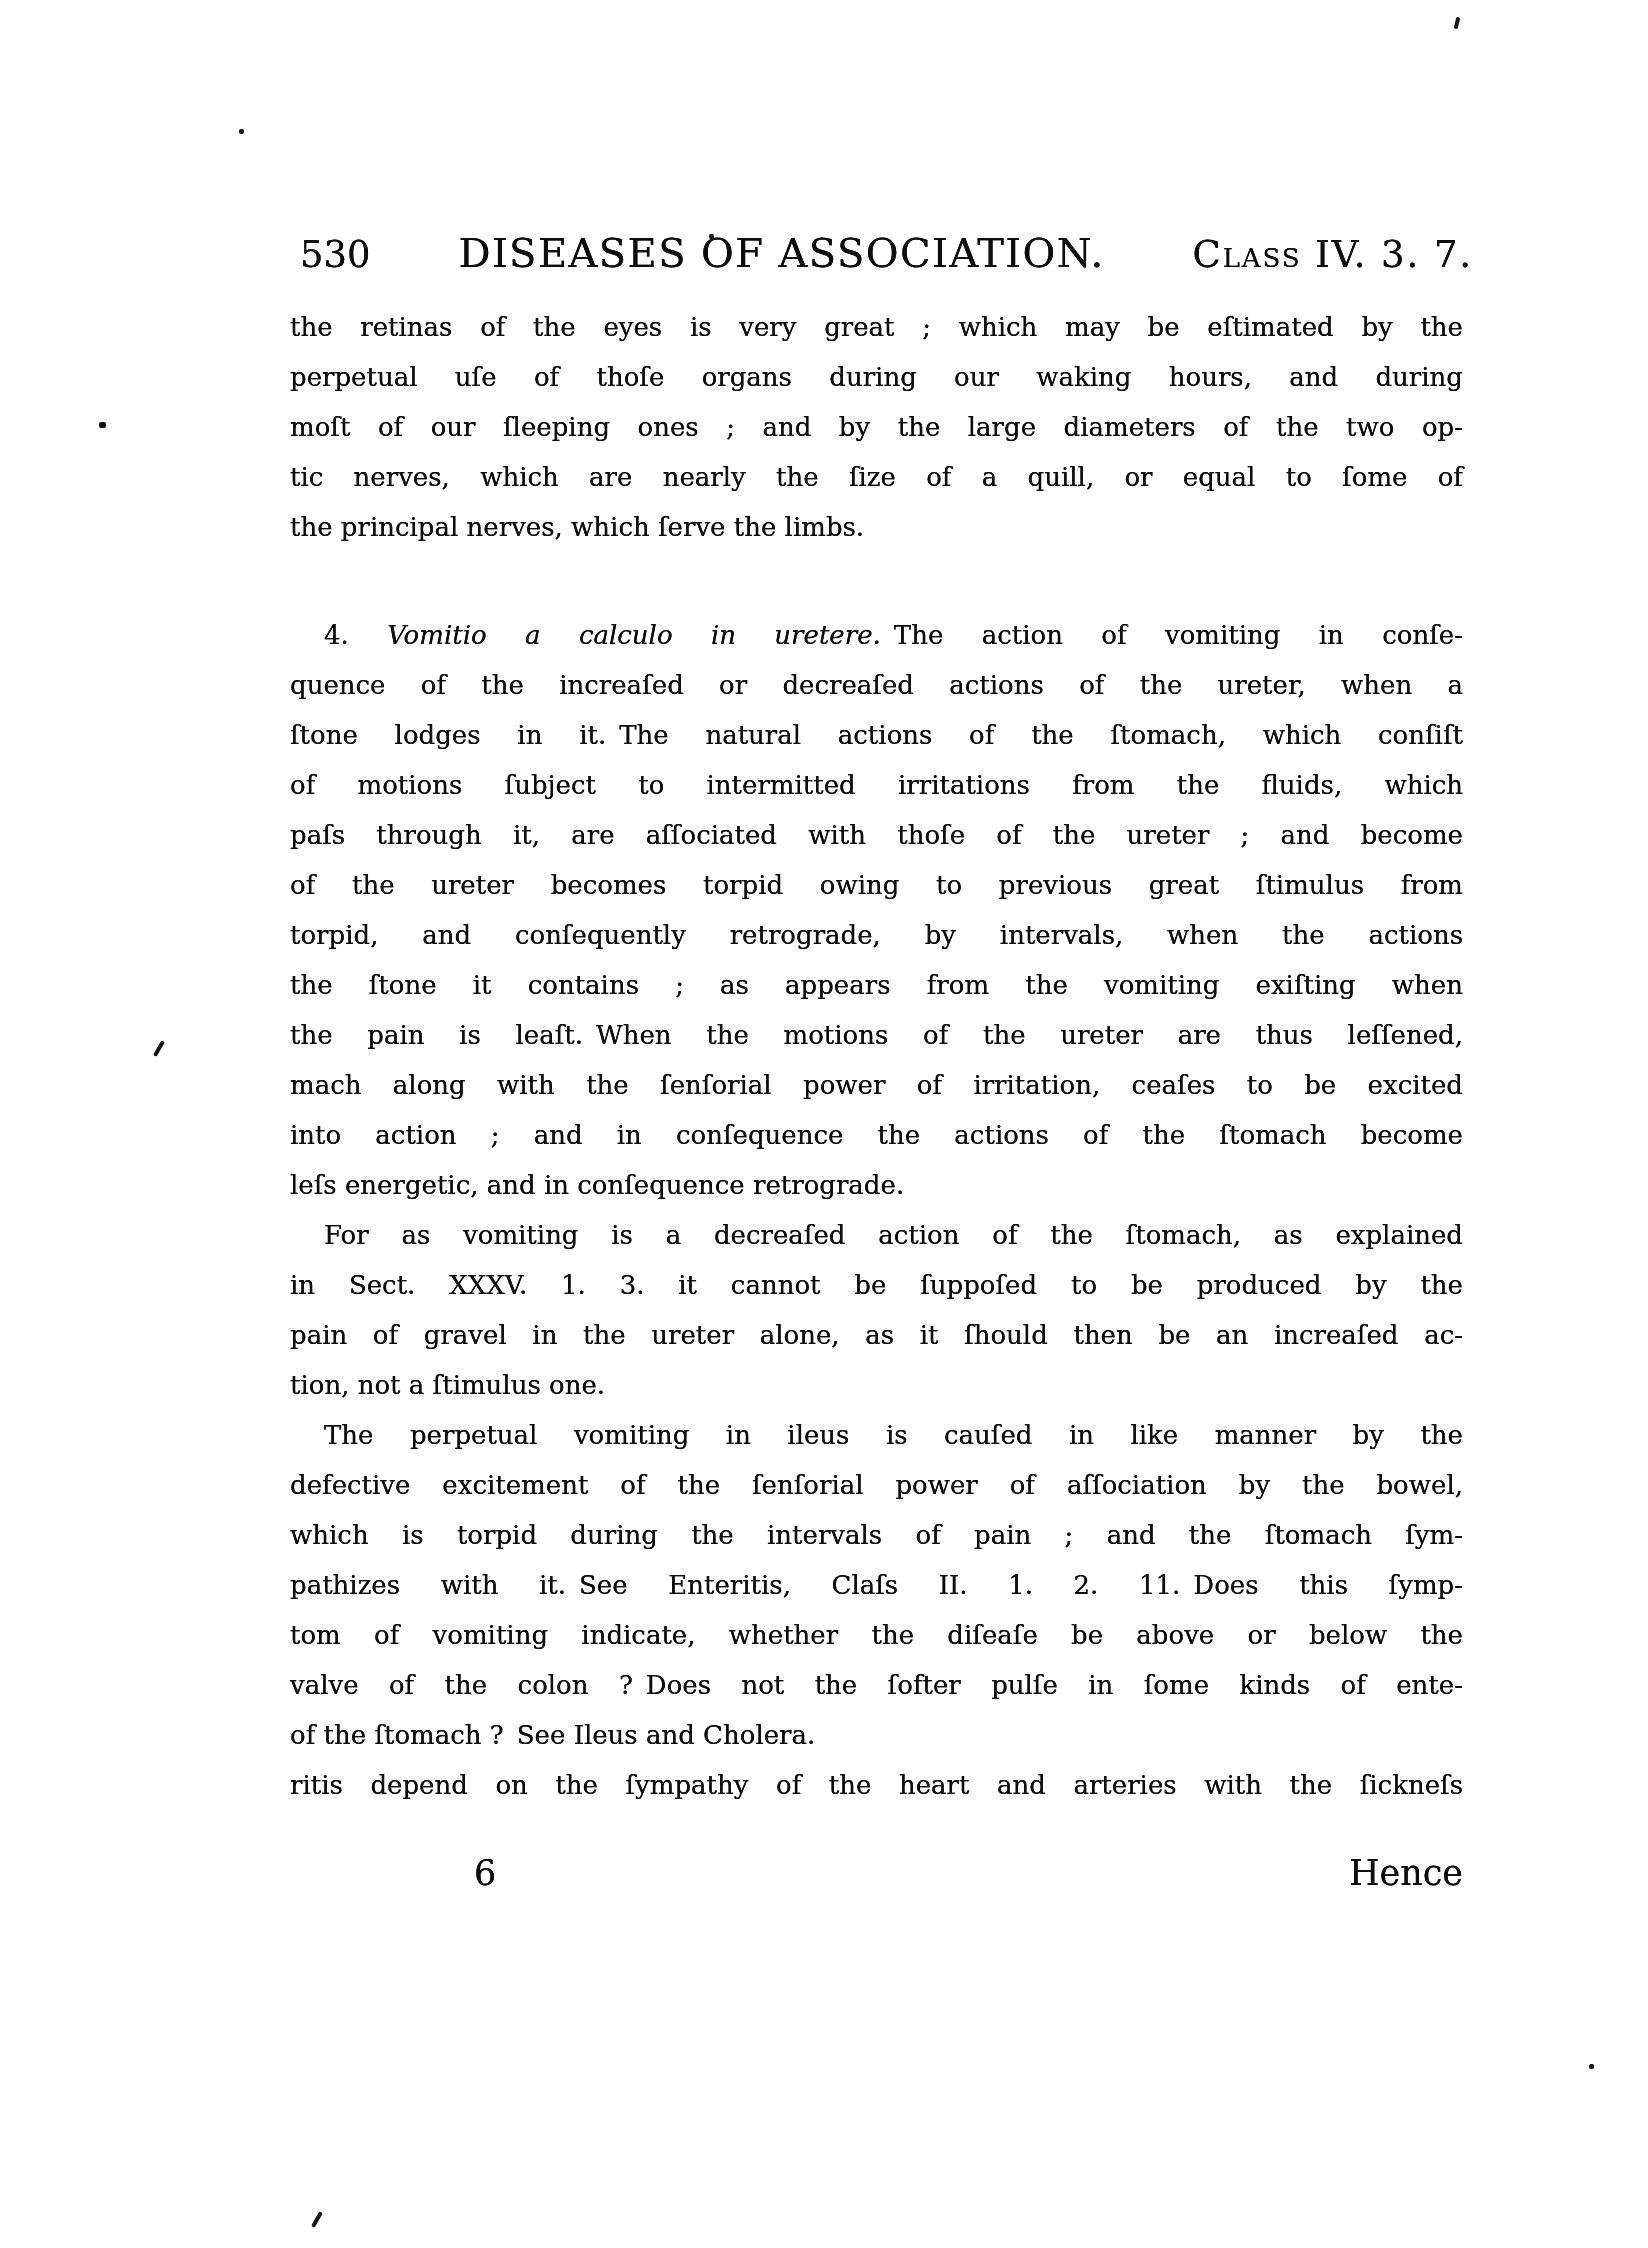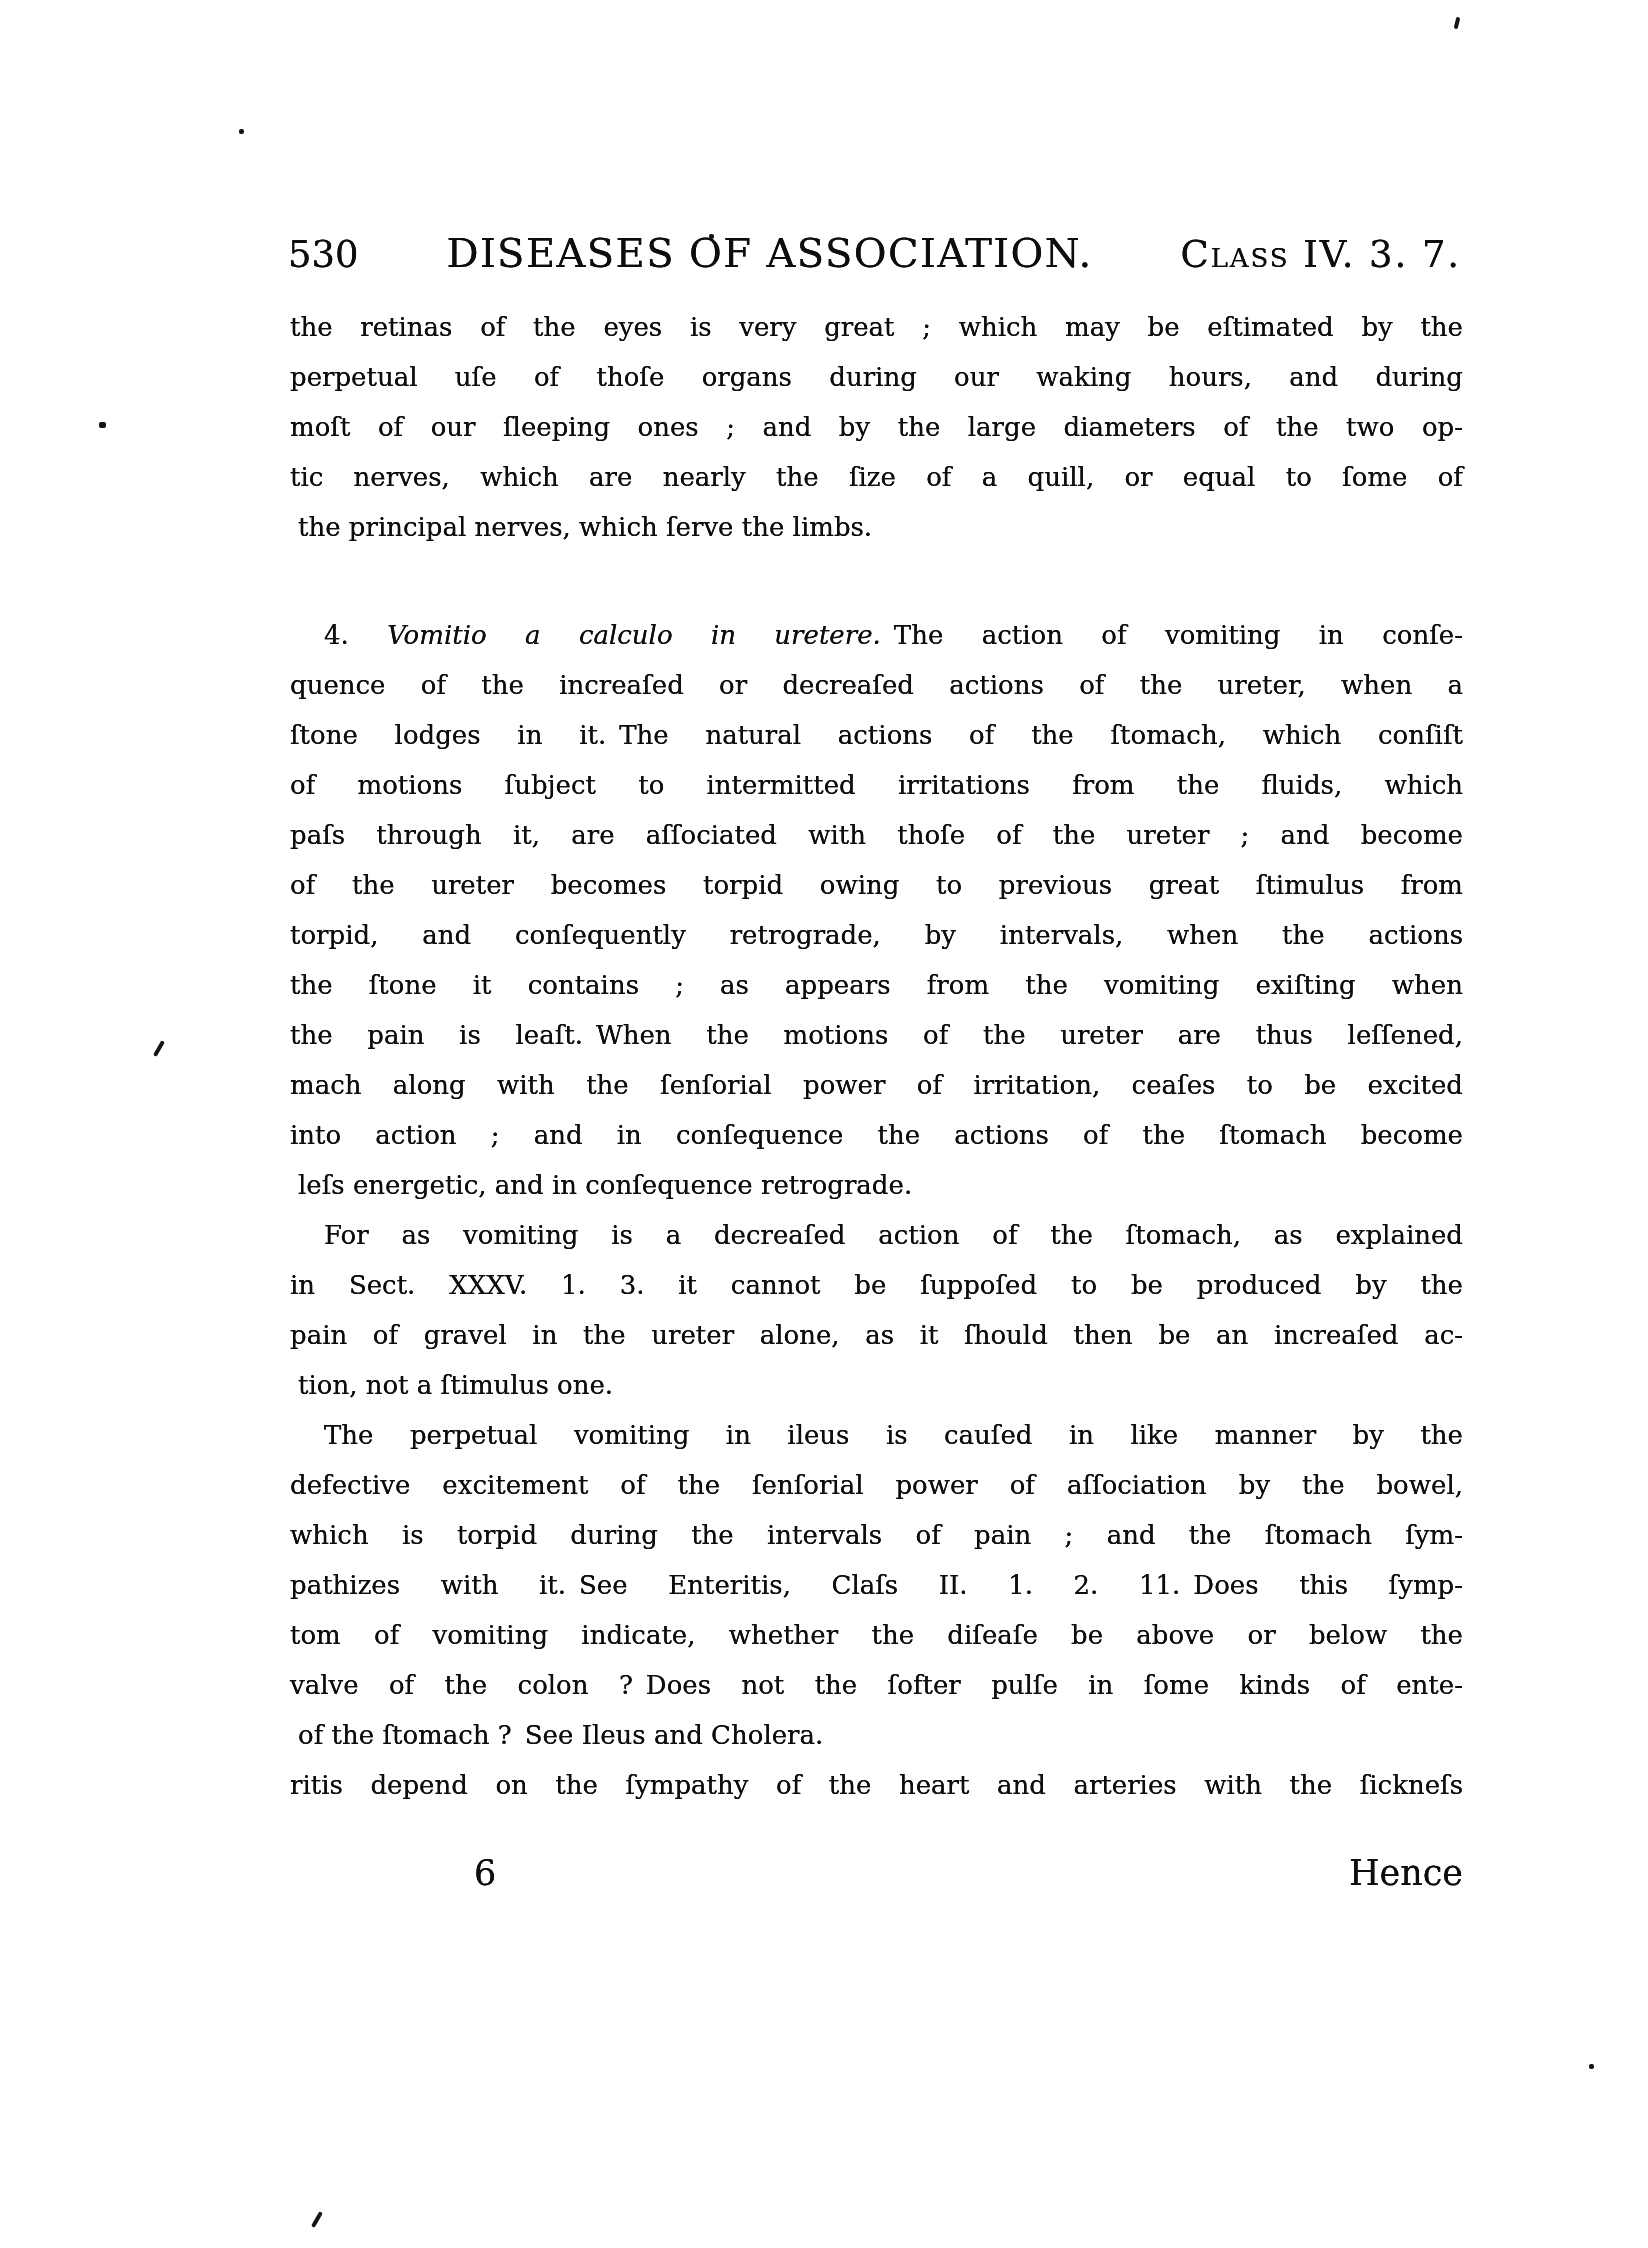--- a/index.html
+++ b/index.html
@@ -6,41 +6,41 @@
   .page{
     position:relative;
     width:1649px;height:2249px;
     margin:0 auto;
     background:#ffffff;
     overflow:hidden;
     font-family:"DejaVu Serif", serif;
     color:#0d0d0d;
   }
   .hdr{
-    position:absolute;left:288px;top:230px;width:1173px;
+    position:absolute;left:300px;top:230px;width:1173px;
     display:flex;justify-content:space-between;align-items:baseline;
     text-shadow:0 0 0.5px currentColor;
   }
   .pgnum{font-size:37px;}
   .title{font-size:40px;letter-spacing:1.4px;}
   .classlbl{font-size:37px;font-variant:small-caps;letter-spacing:1.9px;}
   .body-block{
     position:absolute;left:290px;top:302px;width:1173px;
     font-size:26px;line-height:50px;
     text-shadow:0 0 0.5px currentColor;
   }
   .para{margin:0;}
   .para.gap{margin-top:58px;}
   .para.indent .line:first-child{text-indent:34px;}
   .line{
     text-align:justify;
     text-align-last:justify;
     white-space:normal;
   }
-  .line.last{text-align-last:left;margin-left:8px;}
+  .line.last{text-align-last:left;}
   .italic{font-style:italic;}
   .ftr{
     position:absolute;left:290px;top:1853px;width:1173px;
     display:flex;justify-content:space-between;align-items:baseline;
     font-size:35px;text-shadow:0 0 0.5px currentColor;
   }
   .sig{margin-left:184px;}
   .mark{position:absolute;background:#141414;}
   .mark-dot{width:6.6px;height:5.6px;border-radius:1.9px;}
   .mark-dot-small{width:4.7px;height:4.7px;border-radius:1.9px;}

